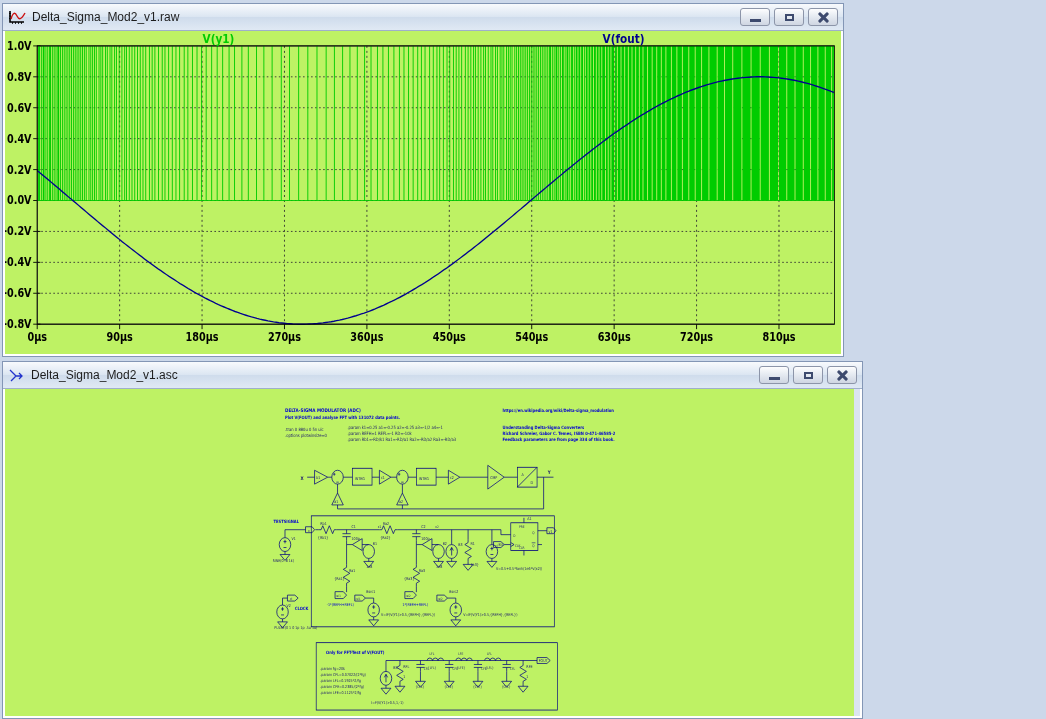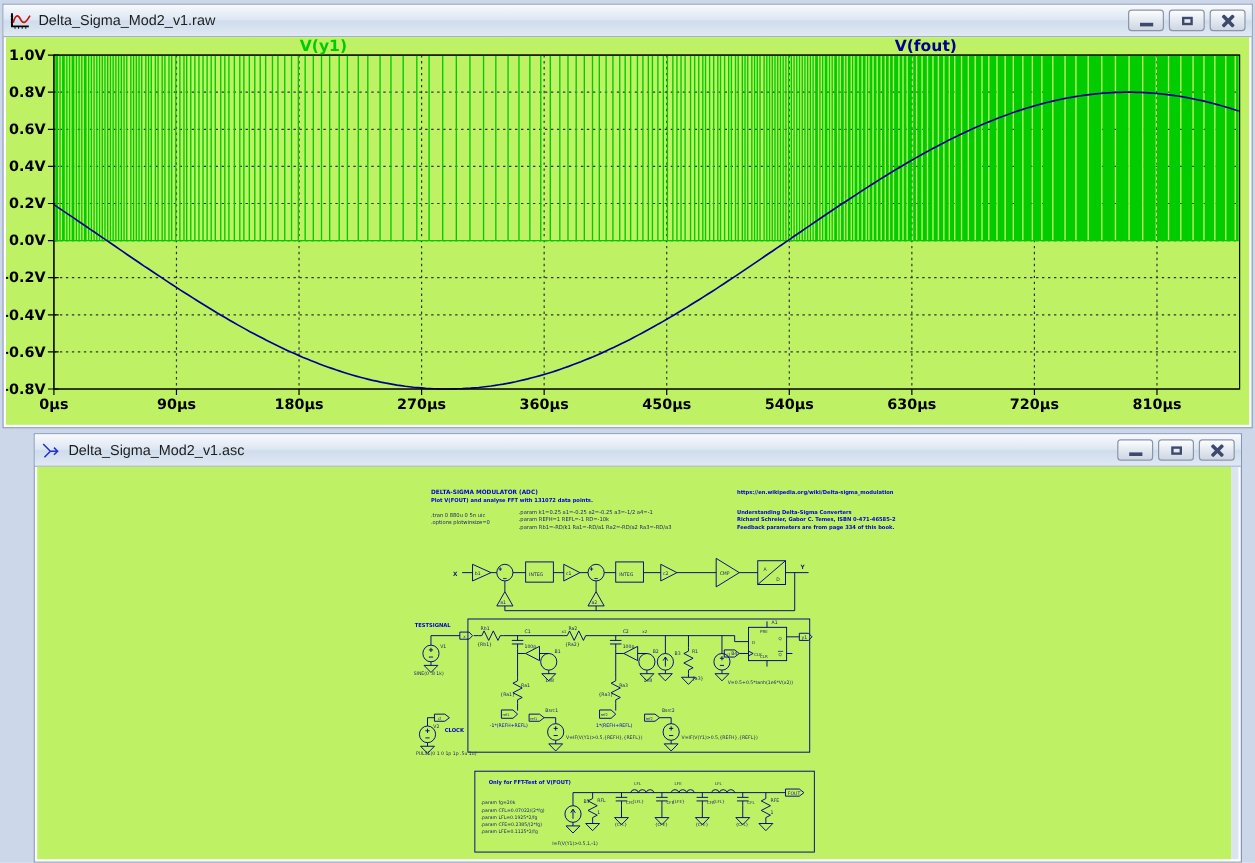--- a/index.html
+++ b/index.html
@@ -26,21 +26,21 @@
   #win-asc .rstrip{position:absolute;top:27px;right:2px;bottom:2px;width:6px;background:#dbe4f1;}
   svg{display:block;}
   .axis{font:bold 12px "DejaVu Sans",sans-serif;fill:#000;}
   .legend{font:bold 13px "DejaVu Sans",sans-serif;}
 </style>
 </head>
 <body>
 
 <div id="screen">
 
-  <div class="window" id="win-raw" style="left:2px;top:3px;width:1042px;height:354px;">
+  <div class="window" id="win-raw" style="left:2px;top:3px;width:842px;height:354px;">
     <div class="titlebar">
       <svg width="18" height="15" viewBox="0 0 18 15">
         <path d="M2 1v11h14" stroke="#000" stroke-width="1.6" fill="none"></path>
         <path d="M1 3.5h2M1 6h2M1 8.5h2M4.5 12v2M7.5 12v2M10.5 12v2M13.5 12v2" stroke="#000" stroke-width="0.8"></path>
         <path d="M3 9c2-7 4-7 6-3s4 4 8-3" stroke="#cc1111" stroke-width="1.4" fill="none"></path>
       </svg>
       <span class="title-text">Delta_Sigma_Mod2_v1.raw</span>
       <span class="win-buttons">
         <button class="wbtn">
             <span class="g-min"></span>
@@ -331,21 +331,21 @@
             <rect x="1026.9481481481482" y="15" width="2.274074074074074" height="155.55555555555554"></rect>
           </g>
           <path d="M40.0 140.4 L43.4 142.7 L46.8 145.0 L50.2 147.3 L53.6 149.6 L57.1 151.9 L60.5 154.3 L63.9 156.6 L67.3 158.9 L70.7 161.3 L74.1 163.6 L77.5 166.0 L80.9 168.3 L84.3 170.6 L87.8 173.0 L91.2 175.3 L94.6 177.7 L98.0 180.0 L101.4 182.4 L104.8 184.7 L108.2 187.0 L111.6 189.3 L115.0 191.7 L118.5 194.0 L121.9 196.3 L125.3 198.5 L128.7 200.8 L132.1 203.1 L135.5 205.4 L138.9 207.6 L142.3 209.8 L145.7 212.1 L149.2 214.3 L152.6 216.4 L156.0 218.6 L159.4 220.8 L162.8 222.9 L166.2 225.0 L169.6 227.1 L173.0 229.2 L176.4 231.3 L179.9 233.3 L183.3 235.3 L186.7 237.3 L190.1 239.3 L193.5 241.2 L196.9 243.1 L200.3 245.0 L203.7 246.9 L207.1 248.7 L210.6 250.5 L214.0 252.3 L217.4 254.1 L220.8 255.8 L224.2 257.5 L227.6 259.2 L231.0 260.8 L234.4 262.4 L237.8 264.0 L241.3 265.5 L244.7 267.0 L248.1 268.5 L251.5 269.9 L254.9 271.3 L258.3 272.6 L261.7 274.0 L265.1 275.3 L268.5 276.5 L272.0 277.7 L275.4 278.9 L278.8 280.0 L282.2 281.1 L285.6 282.2 L289.0 283.2 L292.4 284.2 L295.8 285.1 L299.2 286.0 L302.7 286.9 L306.1 287.7 L309.5 288.4 L312.9 289.2 L316.3 289.9 L319.7 290.5 L323.1 291.1 L326.5 291.7 L329.9 292.2 L333.4 292.7 L336.8 293.1 L340.2 293.5 L343.6 293.8 L347.0 294.1 L350.4 294.4 L353.8 294.6 L357.2 294.8 L360.6 294.9 L364.1 295.0 L367.5 295.0 L370.9 295.0 L374.3 294.9 L377.7 294.8 L381.1 294.7 L384.5 294.5 L387.9 294.3 L391.3 294.0 L394.8 293.7 L398.2 293.3 L401.6 292.9 L405.0 292.5 L408.4 292.0 L411.8 291.4 L415.2 290.9 L418.6 290.3 L422.0 289.6 L425.5 288.9 L428.9 288.1 L432.3 287.3 L435.7 286.5 L439.1 285.6 L442.5 284.7 L445.9 283.8 L449.3 282.8 L452.7 281.8 L456.2 280.7 L459.6 279.6 L463.0 278.4 L466.4 277.2 L469.8 276.0 L473.2 274.7 L476.6 273.4 L480.0 272.1 L483.4 270.7 L486.9 269.3 L490.3 267.9 L493.7 266.4 L497.1 264.9 L500.5 263.3 L503.9 261.7 L507.3 260.1 L510.7 258.5 L514.1 256.8 L517.6 255.1 L521.0 253.4 L524.4 251.6 L527.8 249.8 L531.2 248.0 L534.6 246.1 L538.0 244.3 L541.4 242.4 L544.8 240.4 L548.3 238.5 L551.7 236.5 L555.1 234.5 L558.5 232.5 L561.9 230.4 L565.3 228.4 L568.7 226.3 L572.1 224.2 L575.5 222.0 L579.0 219.9 L582.4 217.7 L585.8 215.6 L589.2 213.4 L592.6 211.2 L596.0 208.9 L599.4 206.7 L602.8 204.4 L606.2 202.2 L609.7 199.9 L613.1 197.6 L616.5 195.3 L619.9 193.0 L623.3 190.7 L626.7 188.4 L630.1 186.1 L633.5 183.7 L636.9 181.4 L640.4 179.1 L643.8 176.7 L647.2 174.4 L650.6 172.0 L654.0 169.7 L657.4 167.3 L660.8 165.0 L664.2 162.7 L667.6 160.3 L671.1 158.0 L674.5 155.6 L677.9 153.3 L681.3 151.0 L684.7 148.7 L688.1 146.4 L691.5 144.1 L694.9 141.8 L698.3 139.5 L701.8 137.3 L705.2 135.0 L708.6 132.8 L712.0 130.5 L715.4 128.3 L718.8 126.1 L722.2 123.9 L725.6 121.8 L729.0 119.6 L732.5 117.5 L735.9 115.4 L739.3 113.3 L742.7 111.2 L746.1 109.2 L749.5 107.1 L752.9 105.1 L756.3 103.1 L759.7 101.2 L763.2 99.2 L766.6 97.3 L770.0 95.5 L773.4 93.6 L776.8 91.8 L780.2 90.0 L783.6 88.2 L787.0 86.5 L790.4 84.7 L793.9 83.1 L797.3 81.4 L800.7 79.8 L804.1 78.2 L807.5 76.6 L810.9 75.1 L814.3 73.6 L817.7 72.2 L821.1 70.8 L824.6 69.4 L828.0 68.0 L831.4 66.7 L834.8 65.4 L838.2 64.2 L841.6 63.0 L845.0 61.8 L848.4 60.7 L851.8 59.6 L855.3 58.6 L858.7 57.6 L862.1 56.6 L865.5 55.7 L868.9 54.8 L872.3 54.0 L875.7 53.2 L879.1 52.4 L882.5 51.7 L886.0 51.0 L889.4 50.4 L892.8 49.8 L896.2 49.3 L899.6 48.8 L903.0 48.3 L906.4 47.9 L909.8 47.5 L913.2 47.2 L916.7 46.9 L920.1 46.7 L923.5 46.5 L926.9 46.3 L930.3 46.2 L933.7 46.1 L937.1 46.1 L940.5 46.1 L943.9 46.2 L947.4 46.3 L950.8 46.5 L954.2 46.7 L957.6 46.9 L961.0 47.2 L964.4 47.5 L967.8 47.9 L971.2 48.3 L974.6 48.8 L978.1 49.3 L981.5 49.8 L984.9 50.4 L988.3 51.1 L991.7 51.8 L995.1 52.5 L998.5 53.2 L1001.9 54.0 L1005.3 54.9 L1008.8 55.8 L1012.2 56.7 L1015.6 57.7 L1019.0 58.7 L1022.4 59.7 L1025.8 60.8 L1029.2 61.9 " fill="none" stroke="#000090" stroke-width="1.4"></path>
           <rect x="40" y="15" width="990" height="280" fill="none" stroke="#000"></rect>
           <text x="265" y="12" text-anchor="middle" class="legend" fill="#00CC00">V(y1)</text>
           <text x="768" y="12" text-anchor="middle" class="legend" fill="#000090">V(fout)</text>
         </svg>
     </div>
   </div>
 
-  <div class="window" id="win-asc" style="left:2px;top:361px;width:1007px;height:358px;margin-left:26px;">
+  <div class="window" id="win-asc" style="left:2px;top:361px;width:861px;height:358px;">
     <div class="titlebar">
       <svg width="17" height="15" viewBox="0 0 17 15">
         <path d="M2 2l6 6M8 8l-5 5M8 8h6M11 5l3 3-3 3" stroke="#2233cc" stroke-width="1.3" fill="none"></path>
       </svg>
       <span class="title-text">Delta_Sigma_Mod2_v1.asc</span>
       <span class="win-buttons">
         <button class="wbtn">
             <span class="g-min"></span>
           </button>
         <button class="wbtn">

